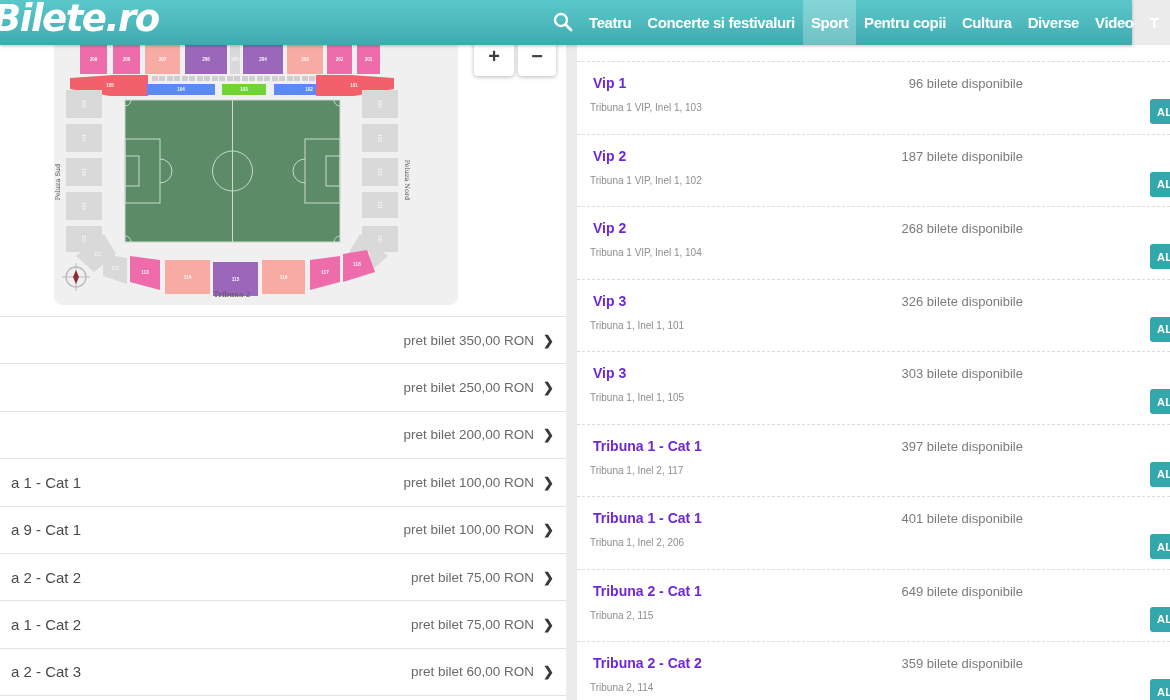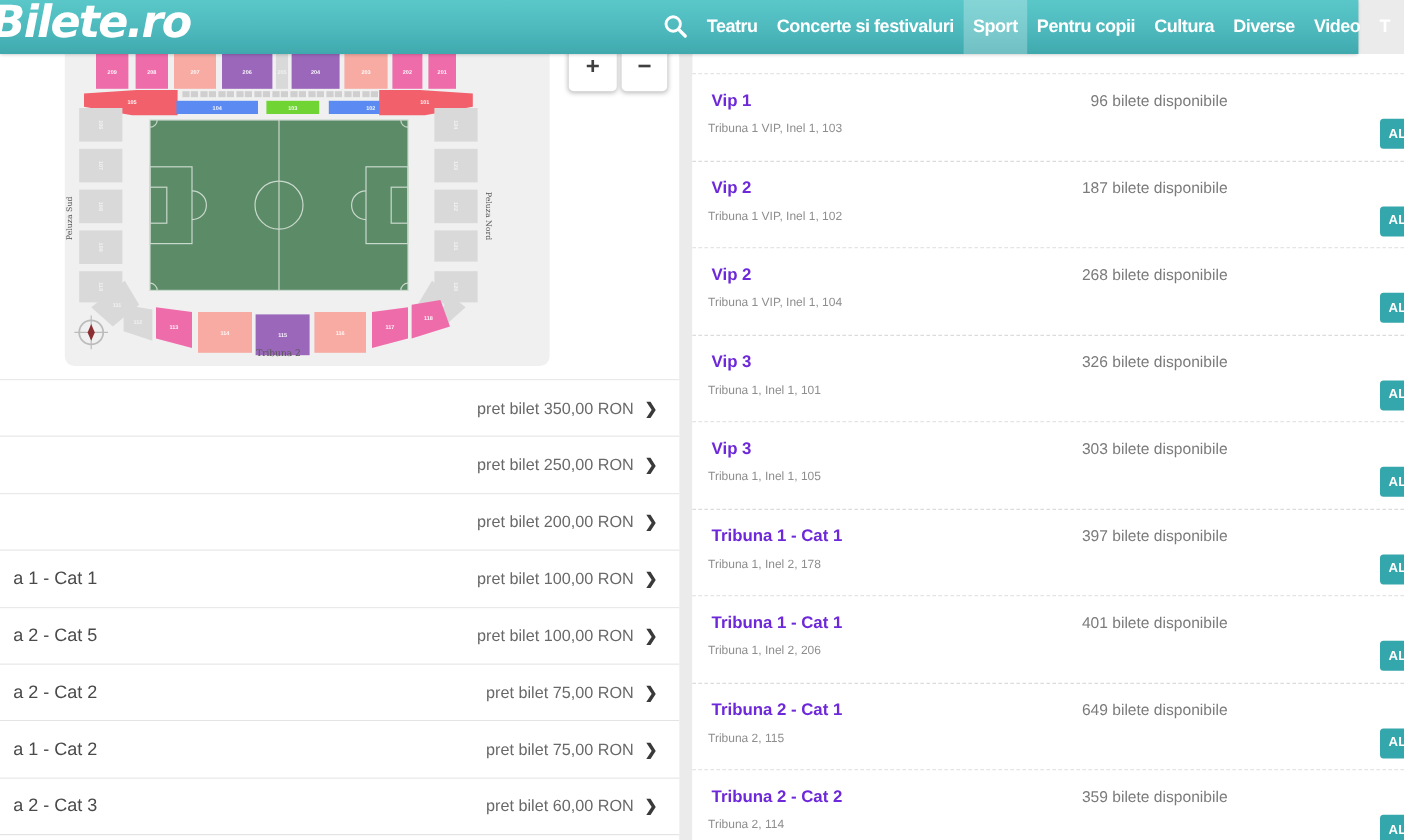--- a/index.html
+++ b/index.html
@@ -30,21 +30,21 @@
   
   .zoom-btn{position:absolute;top:36px;height:40px;background:#fff;border:none;border-radius:4px;
     box-shadow:0 1px 4px rgba(0,0,0,.28);font-size:20px;font-weight:700;color:#3f3f3f;z-index:3;cursor:pointer;
     display:flex;align-items:center;justify-content:center;}
   .zoom-in{left:474px;width:40px;}
   .zoom-out{left:518px;width:38px;}
 
   
   .price-list{position:absolute;left:0;top:316px;width:566px;border-top:1px solid #e4e4e4;z-index:2;}
   .price-row{height:47.4px;border-bottom:1px solid #e4e4e4;display:flex;align-items:center;
-    padding-right:18px;box-sizing:border-box;background:#fff;cursor:pointer;}
+    padding-right:12px;box-sizing:border-box;background:#fff;cursor:pointer;}
   .price-row-label{margin-left:11px;font-size:15px;color:#4a4a4a;white-space:nowrap;}
   .price-text{margin-left:auto;font-size:13.5px;color:#696969;white-space:nowrap;}
   .chev{margin-left:9px;font-size:13px;font-weight:700;color:#3a3a3a;}
 
   
   .ticket-list{position:absolute;left:577px;top:61px;width:593px;border-top:1px dashed #dcdcdc;z-index:2;}
   .ticket-row{position:relative;height:72.5px;border-bottom:1px dashed #dcdcdc;background:#fff;box-sizing:border-box;}
   .ticket-title{position:absolute;left:16px;top:13px;font-size:14px;font-weight:700;color:#6d28d9;}
   .ticket-loc{position:absolute;left:13px;top:40px;font-size:10px;color:#8e8e8e;}
   .ticket-avail{position:absolute;right:147px;top:14px;font-size:13px;color:#7b7b7b;}
@@ -208,21 +208,21 @@
     <span class="chev">❯</span>
   </div>
 
   <div class="price-row">
     <span class="price-row-label">a 1 - Cat 1</span>
     <span class="price-text">pret bilet 100,00 RON</span>
     <span class="chev">❯</span>
   </div>
 
   <div class="price-row">
-    <span class="price-row-label">a 2 - Cat 5</span>
+    <span class="price-row-label">a 9 - Cat 1</span>
     <span class="price-text">pret bilet 100,00 RON</span>
     <span class="chev">❯</span>
   </div>
 
   <div class="price-row">
     <span class="price-row-label">a 2 - Cat 2</span>
     <span class="price-text">pret bilet 75,00 RON</span>
     <span class="chev">❯</span>
   </div>
 
@@ -271,21 +271,21 @@
   <div class="ticket-row">
     <div class="ticket-title">Vip 3</div>
     <div class="ticket-avail">303 bilete disponibile</div>
     <div class="ticket-loc">Tribuna 1, Inel 1, 105</div>
     <button class="alege-btn">AL</button>
   </div>
 
   <div class="ticket-row">
     <div class="ticket-title">Tribuna 1 - Cat 1</div>
     <div class="ticket-avail">397 bilete disponibile</div>
-    <div class="ticket-loc">Tribuna 1, Inel 2, 178</div>
+    <div class="ticket-loc">Tribuna 1, Inel 2, 117</div>
     <button class="alege-btn">AL</button>
   </div>
 
   <div class="ticket-row">
     <div class="ticket-title">Tribuna 1 - Cat 1</div>
     <div class="ticket-avail">401 bilete disponibile</div>
     <div class="ticket-loc">Tribuna 1, Inel 2, 206</div>
     <button class="alege-btn">AL</button>
   </div>
 

